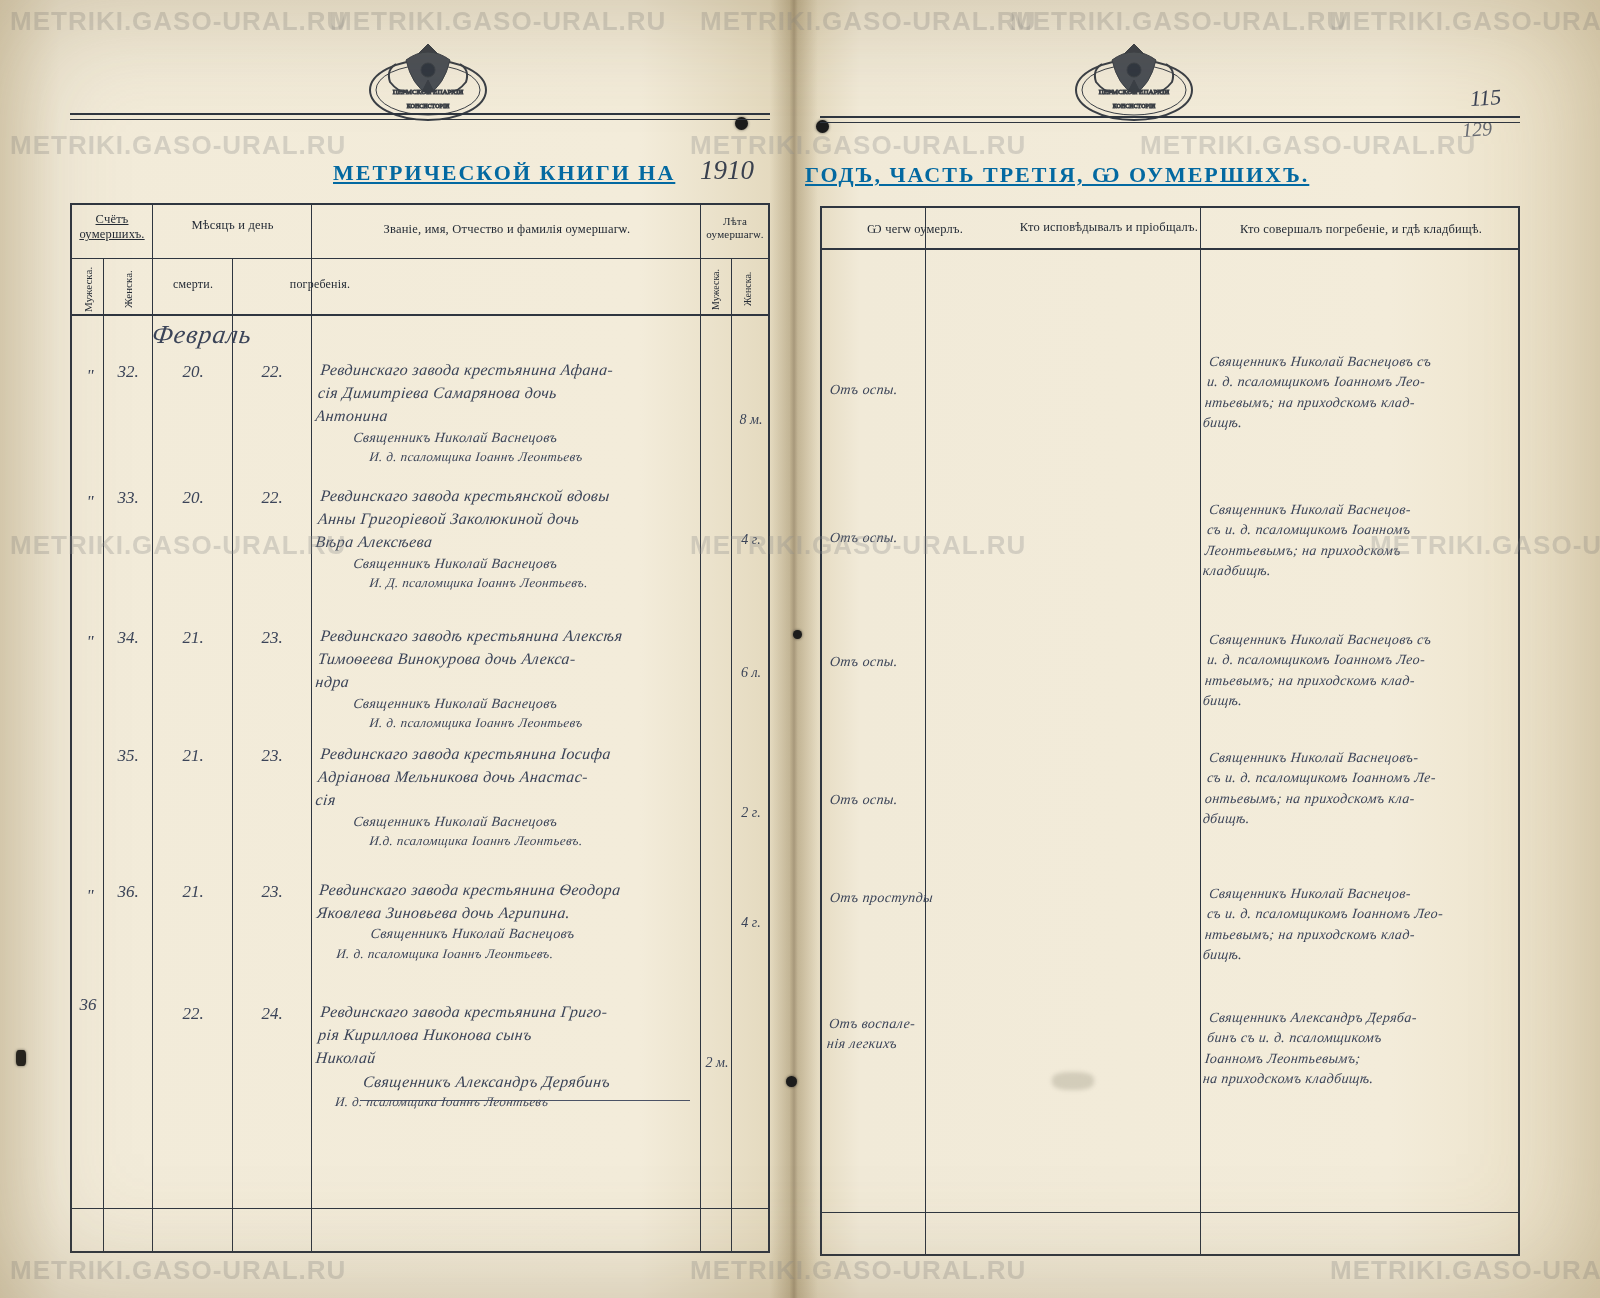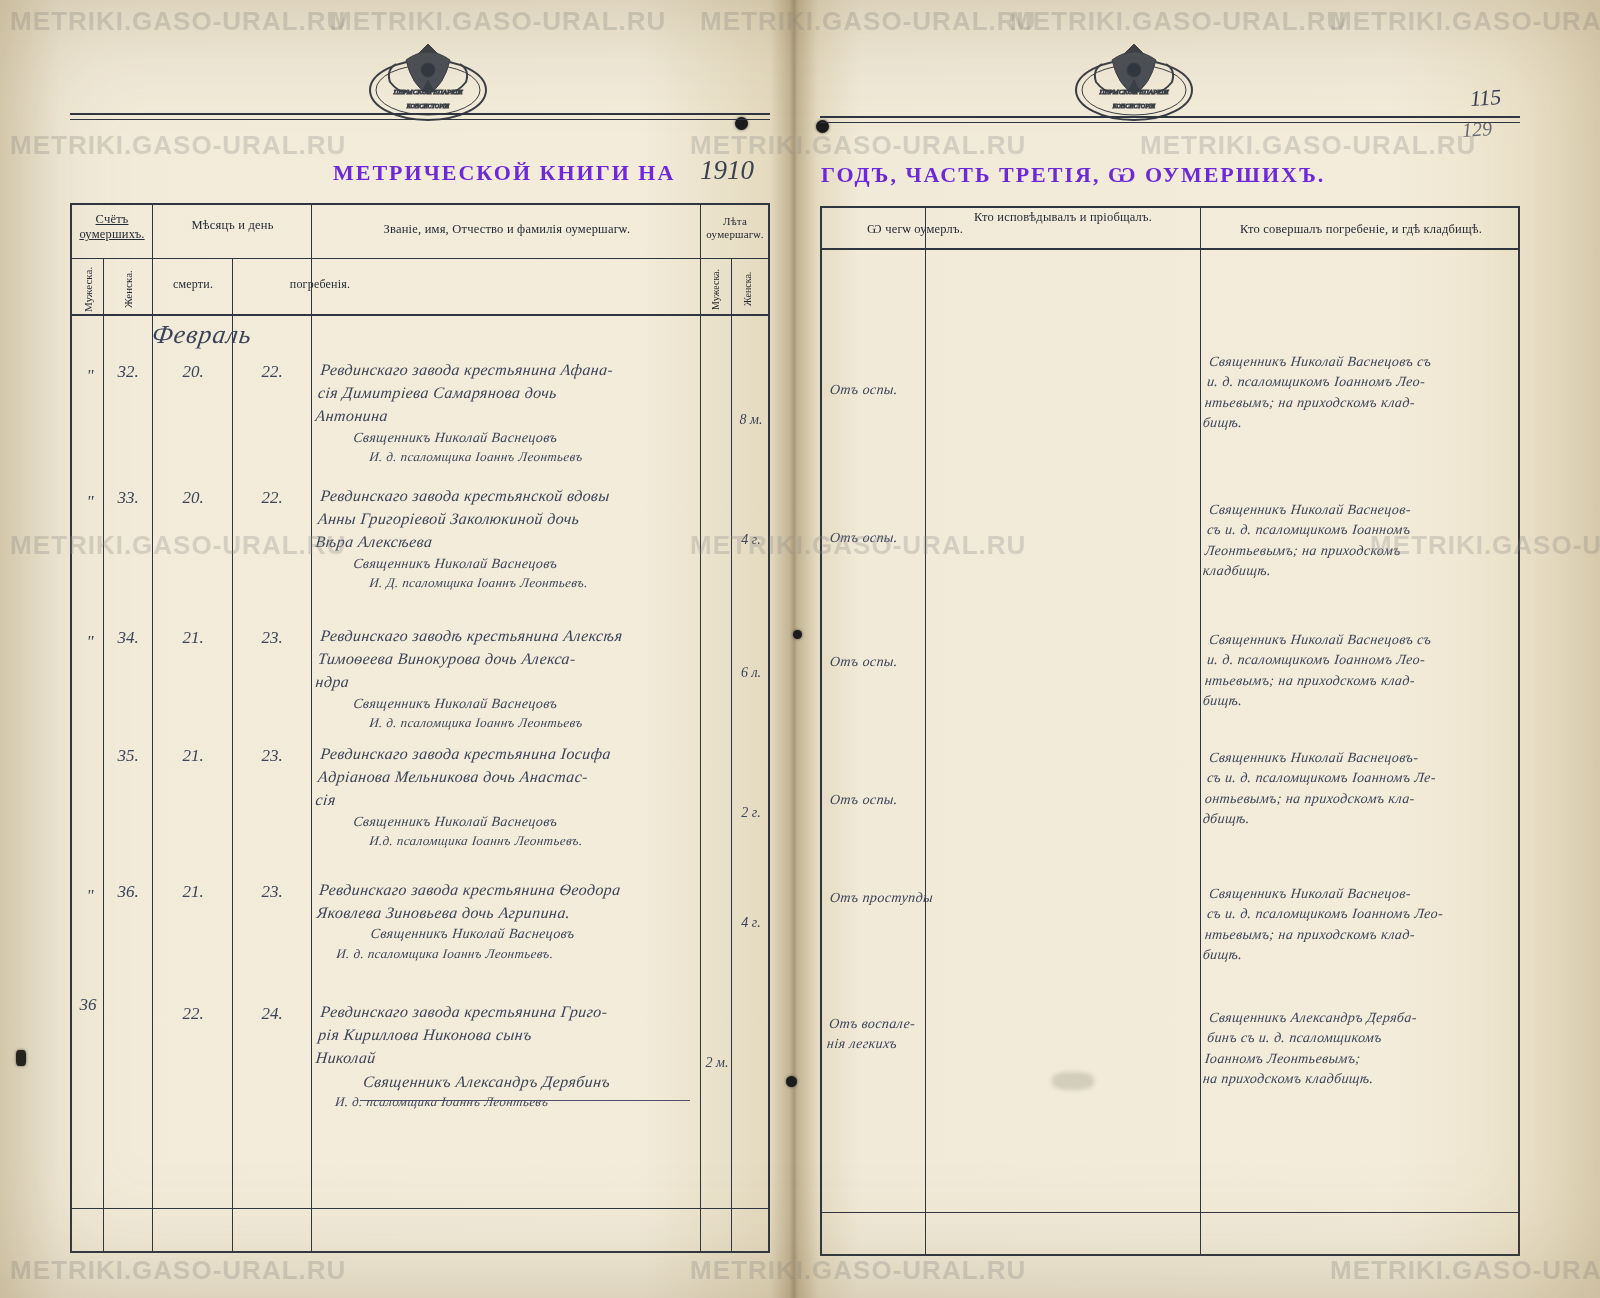--- a/index.html
+++ b/index.html
@@ -73,40 +73,41 @@
   }
   .hline {
     position: absolute;
     height: 1px;
     background: #2f3640;
   }
   .title {
     position: absolute;
     font-family: "Liberation Serif", serif;
     font-weight: bold;
-    color: #6d28d9;
+    color: #0369a1;
     letter-spacing: 2px;
+    text-decoration: underline;
   }
   .hdr {
     position: absolute;
     text-align: center;
     color: #242b35;
     font-size: 12.5px;
     font-family: "Liberation Serif", serif;
     letter-spacing: 0.2px;
   }
   .hdr-v {
     position: absolute;
     color: #242b35;
     font-size: 11px;
     writing-mode: vertical-rl;
     transform: rotate(180deg);
     text-align: center;
   }
-  .crest { position: absolute; font-style: italic; }
+  .crest { position: absolute; }
   .hole {
     position: absolute;
     width: 13px; height: 13px;
     border-radius: 50%;
     background: #1c1c1c;
     box-shadow: 0 0 3px rgba(0,0,0,0.6);
   }
   .pagenum {
     position: absolute;
     font-family: "Liberation Serif", serif;
@@ -196,21 +197,21 @@
   <div class="pagenum" style="left:1470px; top:85px;">115</div>
   <div class="pagenum" style="left:1462px; top:118px; font-size:20px; opacity:0.75;">129</div>
 
   <div class="hline" style="left:70px; top:113px; width:700px; height:2px;"></div>
   <div class="hline" style="left:820px; top:116px; width:700px; height:2px;"></div>
   <div class="hline" style="left:70px; top:119px; width:700px;"></div>
   <div class="hline" style="left:820px; top:122px; width:700px;"></div>
 
   <div class="title" style="left:333px; top:160px; font-size:22px;">МЕТРИЧЕСКОЙ КНИГИ НА</div>
   <div class="pagenum" style="left:700px; top:155px; font-size:27px; transform:none; color:#39404e;">1910</div>
-  <div class="title" style="left:805px; top:162px; font-size:22px;margin-left:16px;">ГОДЪ, ЧАСТЬ ТРЕТІЯ, Ѡ ОУМЕРШИХЪ.</div>
+  <div class="title" style="left:805px; top:162px; font-size:22px;">ГОДЪ, ЧАСТЬ ТРЕТІЯ, Ѡ ОУМЕРШИХЪ.</div>
 
   <div class="frame" style="left:70px; top:203px; width:700px; height:1050px;"></div>
   <div class="frame" style="left:820px; top:206px; width:700px; height:1050px;"></div>
 
   <div class="hline" style="left:70px; top:258px; width:700px;"></div>
   <div class="hline" style="left:70px; top:314px; width:700px; height:2px;"></div>
   <div class="hline" style="left:820px; top:248px; width:700px; height:2px;"></div>
 
   <div class="vline" style="left:152px; top:203px; height:1050px;"></div>
   <div class="vline" style="left:103px; top:258px; height:995px;"></div>
@@ -229,21 +230,21 @@
   <div class="hdr-v" style="left:122px; top:266px; height:46px;">Женска.</div>
   <div class="hdr" style="left:155px; top:218px; width:155px;">Мѣсяцъ и день</div>
   <div class="hdr" style="left:155px; top:277px; width:76px; font-size:12px;">смерти.</div>
   <div class="hdr" style="left:234px; top:277px; width:76px; font-size:12px;margin-left:48px;">погребенія.</div>
   <div class="hdr" style="left:315px; top:222px; width:384px;">Званіе, имя, Отчество и фамилія оумершагѡ.</div>
   <div class="hdr" style="left:700px; top:215px; width:70px; font-size:11px; line-height:1.2;">Лѣта оумершагѡ.</div>
   <div class="hdr-v" style="left:710px; top:266px; height:46px; font-size:10px;">Мужеска.</div>
   <div class="hdr-v" style="left:742px; top:266px; height:46px; font-size:10px;">Женска.</div>
 
   <div class="hdr" style="left:824px; top:222px; width:100px;margin-left:41px;">Ѡ чегѡ оумерлъ.</div>
-  <div class="hdr" style="left:928px; top:210px; width:270px;">Кто исповѣдывалъ и пріобщалъ.</div>
+  <div class="hdr" style="left:928px; top:220px; width:270px;text-align:right;">Кто исповѣдывалъ и пріобщалъ.</div>
   <div class="hdr" style="left:1204px; top:222px; width:314px;">Кто совершалъ погребеніе, и гдѣ кладбищѣ.</div>
 
   <div class="month" style="left:152px; top:320px;">Февраль</div>
 
   <div class="cellnum" style="left:78px; top:366px; width:24px;">"</div>
   <div class="cellnum" style="left:104px; top:362px; width:48px;">32.</div>
   <div class="cellnum" style="left:155px; top:362px; width:76px;">20.</div>
   <div class="cellnum" style="left:234px; top:362px; width:76px;">22.</div>
   <div class="rowblock hand" style="left:316px; top:358px; width:382px;">
     <span class="l1">Ревдинскаго завода крестьянина Афана-</span>

